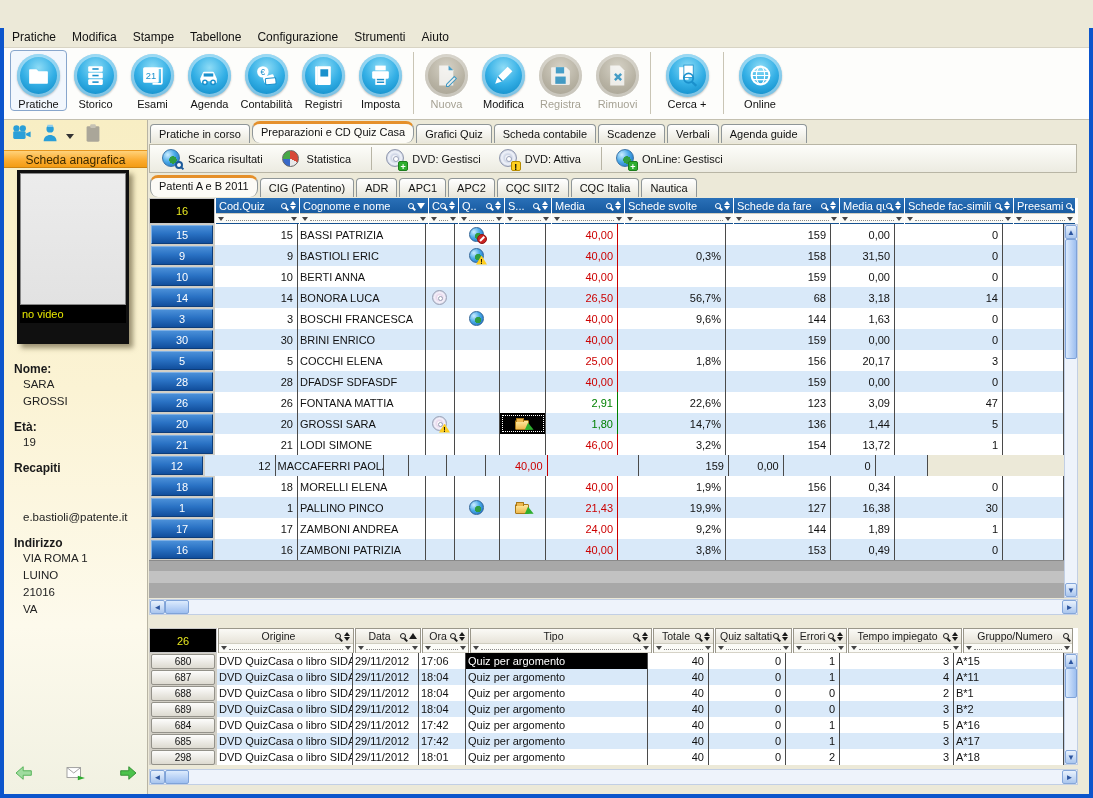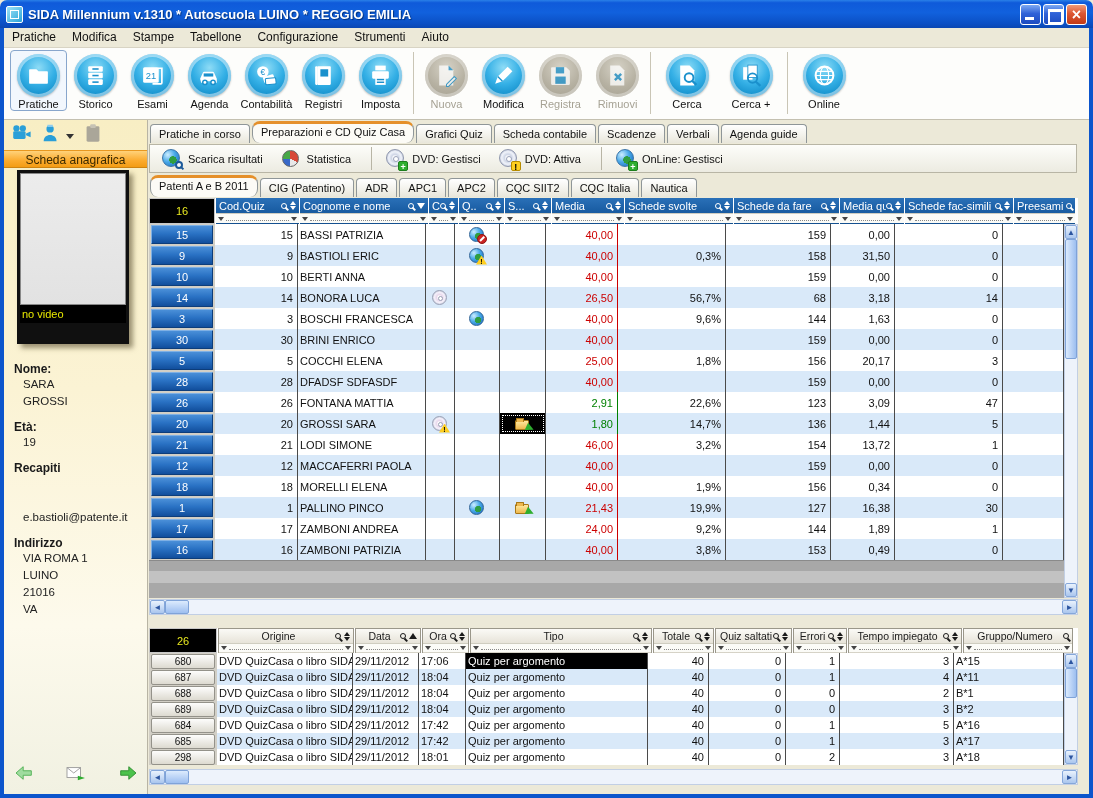--- a/index.html
+++ b/index.html
@@ -200,29 +200,20 @@
     border:1px solid #85a7da; border-radius:2px; color:#2c55a0; font-size:8px; text-align:center; line-height:13px; flex:none; }
   .vscroll .sbtn { width:12px; height:14px; margin:0; }
   .sthumb { width:24px; background:linear-gradient(180deg,#dcebfd,#b6d0f5 60%,#9dbff0); border:1px solid #7fa3d8; border-radius:2px; flex:none; }
   .vthumb { height:120px; background:linear-gradient(90deg,#dcebfd,#b6d0f5 60%,#9dbff0); border:1px solid #7fa3d8; border-radius:2px; flex:none; }
   .strack,.vtrack { flex:1; }
 </style>
 </head>
 <body>
 
 <div class="window">
-  <div class="titlebar">
-    <div class="app-ico"></div>
-    <div class="title-text">SIDA Millennium v.1310 * Autoscuola LUINO * REGGIO EMILIA</div>
-    <div class="winbtns">
-      <div class="wb wb-min"></div>
-      <div class="wb wb-max"></div>
-      <div class="wb wb-close"></div>
-    </div>
-  </div>
   <div class="frame-l"></div>
   <div class="frame-r"></div>
   <div class="frame-b"></div>
 
   <div class="menubar" id="menubar">
       <span class="menu-item">Pratiche</span>
       <span class="menu-item">Modifica</span>
       <span class="menu-item">Stampe</span>
       <span class="menu-item">Tabellone</span>
       <span class="menu-item">Configurazione</span>
@@ -342,30 +333,20 @@
       <div class="tbtn disabled">
         <div class="tb-circle">
           <svg viewBox="0 0 24 24" fill="#fff" xmlns="http://www.w3.org/2000/svg">
             <path d="M5 2.5h9l4.5 4.5v14.5H5z"></path>
             <path d="M9.5 10.5l6 6M15.5 10.5l-6 6" stroke="#1a90cc" stroke-width="2.4" fill="none"></path>
           </svg>
         </div>
         <div class="tb-label">Rimuovi</div>
       </div>
       <div class="tb-sep"></div>
-      <div class="tbtn wide">
-        <div class="tb-circle">
-          <svg viewBox="0 0 24 24" fill="#fff" xmlns="http://www.w3.org/2000/svg">
-            <path d="M5 2.5h9l4.5 4.5v14.5H5z"></path>
-            <circle cx="13.5" cy="14" r="4.2" fill="none" stroke="#1a90cc" stroke-width="1.8"></circle>
-            <path d="M16.5 17l4 4" stroke="#1a90cc" stroke-width="2.2"></path>
-          </svg>
-        </div>
-        <div class="tb-label">Cerca</div>
-      </div>
       <div class="tbtn wide">
         <div class="tb-circle">
           <svg viewBox="0 0 24 24" fill="#fff" xmlns="http://www.w3.org/2000/svg">
             <rect x="4" y="4" width="9" height="12"></rect>
             <rect x="8.5" y="2" width="9" height="12" stroke="#1a90cc" stroke-width=".8"></rect>
             <circle cx="13" cy="14.5" r="4.5" fill="none" stroke="#1a90cc" stroke-width="1.8"></circle>
             <path d="M16.2 18l4.3 4" stroke="#1a90cc" stroke-width="2.2"></path>
           </svg>
         </div>
         <div class="tb-label">Cerca +</div>
@@ -878,21 +859,21 @@
           <div class="cell c" style="width: 29px;"></div>
           <div class="cell c" style="width: 45px;"></div>
           <div class="cell c" style="width: 46px;"></div>
           <div class="cell r media-red" style="width: 72px;">46,00</div>
           <div class="cell r" style="width: 108px;">3,2%</div>
           <div class="cell r" style="width: 105px;">154</div>
           <div class="cell r" style="width: 64px;">13,72</div>
           <div class="cell r" style="width: 108px;">1</div>
           <div class="cell r" style="width: 61px;"></div>
         </div>
-        <div class="trow even" style="width: 915px;">
+        <div class="trow even" style="width: 779px;">
           <div class="rn-cell">
             <div class="rbtn">12</div>
           </div>
           <div class="cell r" style="width: 83px;">12</div>
           <div class="cell l" style="width: 128px;">MACCAFERRI PAOLA</div>
           <div class="cell c" style="width: 29px;"></div>
           <div class="cell c" style="width: 45px;"></div>
           <div class="cell c" style="width: 46px;"></div>
           <div class="cell r media-red" style="width: 72px;">40,00</div>
           <div class="cell r" style="width: 108px;"></div>

